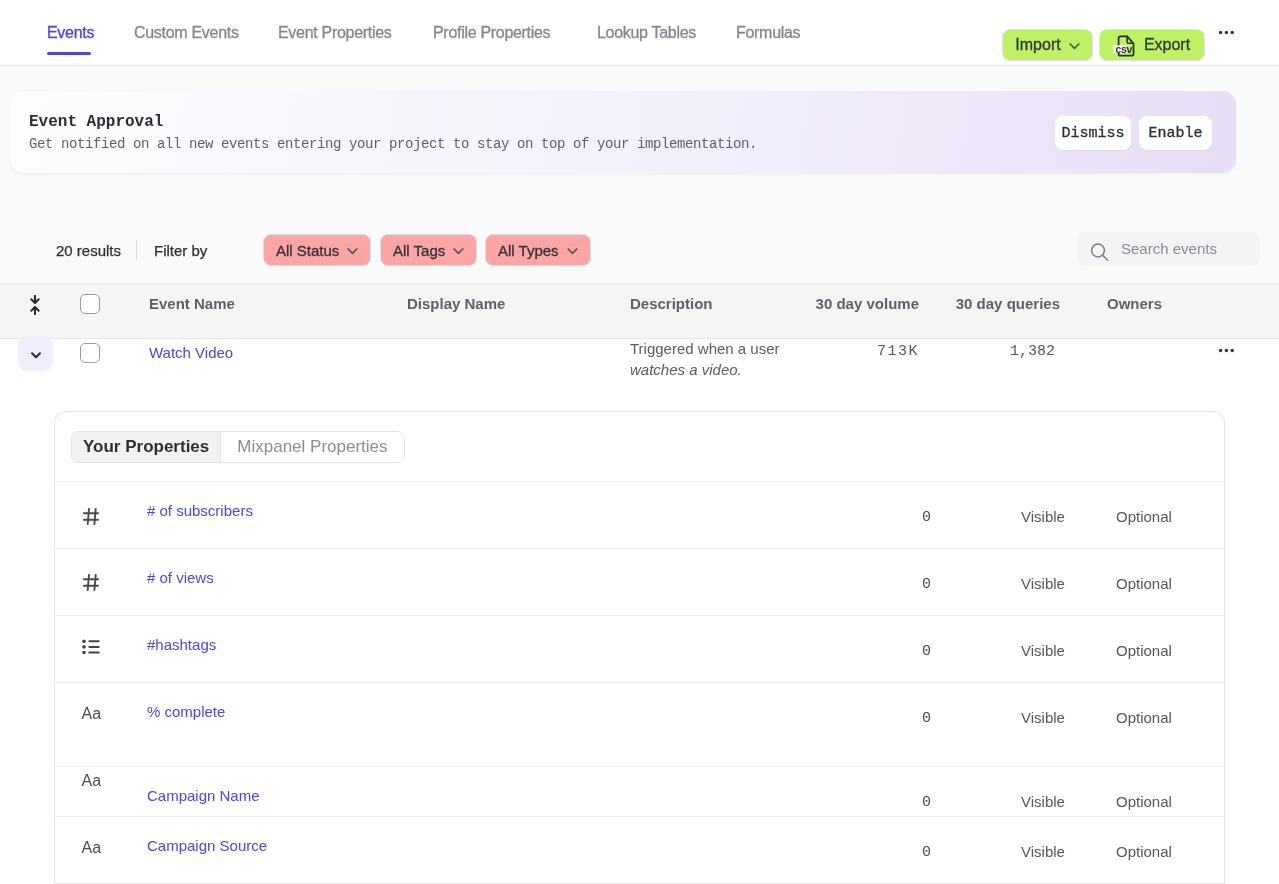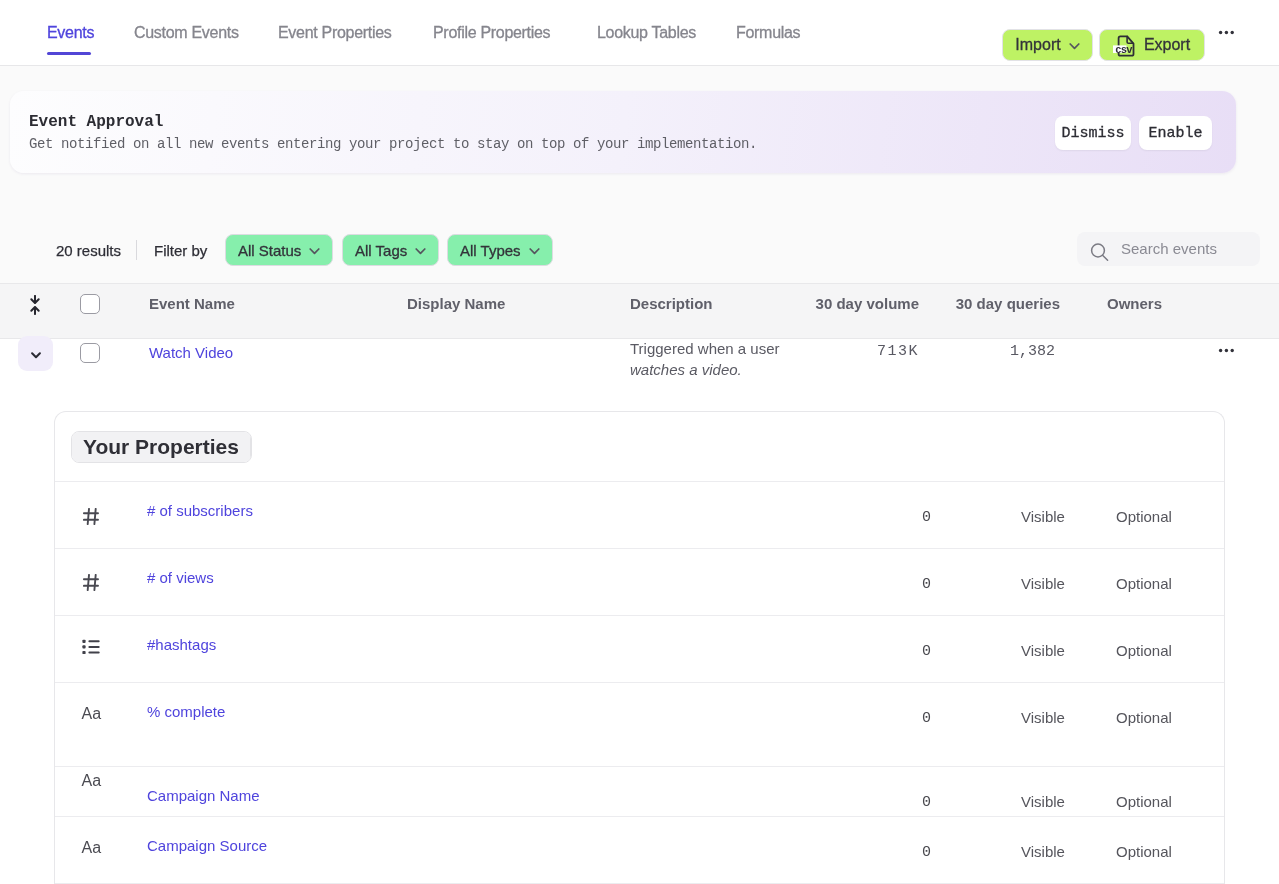--- a/index.html
+++ b/index.html
@@ -21,39 +21,39 @@
     box-shadow:0 1px 3px rgba(60,40,120,0.08);font-family:Liberation Mono, monospace; }
   #banner h3 { position:absolute; left:19px; top:22px; font-size:16px; color:#2c2c33; font-weight:bold; }
   #banner p { position:absolute; left:19px; top:45px; font-size:14px; color:#5f5f66; letter-spacing:-0.4px; }
   .bannerbtn { position:absolute; top:25px; height:34px; background:#fff; border-radius:8px; display:flex; align-items:center; justify-content:center; font-size:15px; color:#2d2d34; box-shadow:0 1px 2px rgba(0,0,0,0.06); -webkit-text-stroke:0.3px currentColor; }
 
   
   #mainbg { position:absolute; left:0; top:66px; width:1279px; height:217px; background:#fafafa; }
 
   
   .filterlabel { position:absolute; top:242px; font-size:15px; color:#2e2e36; -webkit-text-stroke:0.25px currentColor; }
-  .dropbtn { position:absolute; top:234px; height:32px; border:1px solid #dcdce1; border-radius:8px; background:#86efac; display:flex; align-items:center; font-size:15px; color:#33333a; padding:0 12px; -webkit-text-stroke:0.3px currentColor; }
+  .dropbtn { position:absolute; top:234px; height:32px; border:1px solid #dcdce1; border-radius:8px; background:#fca5a5; display:flex; align-items:center; font-size:15px; color:#33333a; padding:0 12px;margin-left:38px; -webkit-text-stroke:0.3px currentColor; }
   .chevsvg { margin-left:8px; position:relative; top:1px; }
   #search { position:absolute; left:1077px; top:232px; width:183px; height:34px; background:#f4f4f6; border-radius:8px; }
   #search span { position:absolute; left:44px; top:8px; font-size:15px; color:#8a8a93; }
 
   
   #thead { position:absolute; left:0; top:283px; width:1279px; height:56px; background:#f5f5f6; border-top:1px solid #e8e8ea; border-bottom:1px solid #e8e8ea; }
   .th { position:absolute; top:11px; font-size:15px; font-weight:bold; color:#60606a; white-space:nowrap; }
   .checkbox { position:absolute; width:20px; height:20px; border:1.5px solid #9b9ba3; border-radius:5px; background:#fff; }
 
   
   #chevbtn { position:absolute; left:18px; top:336px; width:35px; height:35px; background:#f1edfa; border-radius:9px; }
   .link { color:#4f44dd; font-size:15px; white-space:nowrap; }
   .rowtxt { position:absolute; font-size:15px; color:#5a5a63; }
 
   
   #panel { position:absolute; left:54px; top:411px; width:1171px; height:474px; background:#fff; border:1px solid #e7e7ea; border-bottom:none; border-radius:12px 12px 0 0; }
   #tabgroup { position:absolute; left:16px; top:19px; height:32px; border:1px solid #e3e3e6; border-radius:8px; display:flex; overflow:hidden; }
-  #tabgroup .seg { height:100%; display:flex; align-items:center; font-size:21px; padding:0 16px; }
+  #tabgroup .seg { height:100%; display:flex; align-items:center; font-size:17px; padding:0 16px; }
   #tabgroup .seg.on { background:#f2f2f4; color:#2f2f36; font-weight:bold; border-right:1px solid #e3e3e6; padding:0 11px; }
   #tabgroup .seg.off { background:#fff; color:#8c8c94; }
   .prow { position:absolute; left:0; width:1169px; height:67px; border-top:1px solid #ececef; }
   .picon { position:absolute; color:#4b4b52; }
   .pname { position:absolute; left:92px; top:20px; font-size:15px; color:#4f44dd; }
   .pzero { position:absolute; right:293px; top:27px; font-size:15px; color:#47474d; }
   .pvis { position:absolute; left:966px; top:26px; font-size:15px; color:#55555c; }
   .popt { position:absolute; left:1061px; top:26px; font-size:15px; color:#55555c; }
 </style>
 </head>
@@ -146,20 +146,21 @@
 <span class="rowtxt mono" style="right:224px; top:343px; color:#585862;">1,382</span>
 <svg class="abs" style="left:1217px; top:347px;" width="19" height="7" viewBox="0 0 19 7">
   <circle cx="3.6" cy="3.5" r="1.7" fill="#32323a"></circle>
     <circle cx="9.4" cy="3.5" r="1.7" fill="#32323a"></circle>
     <circle cx="15.2" cy="3.5" r="1.7" fill="#32323a"></circle>
 </svg>
 
 <div id="panel">
   <div id="tabgroup">
     <div class="seg on">Your Properties</div>
+    <div class="seg off">Mixpanel Properties</div>
   </div>
   <div class="prow" style="top:69px;">
     <span class="pname"># of subscribers</span>
     <span class="pzero mono">0</span>
       <span class="pvis">Visible</span>
       <span class="popt">Optional</span>
   </div>
   <div class="prow" style="top:136px;">
     <span class="pname"># of views</span>
     <span class="pzero mono">0</span>

